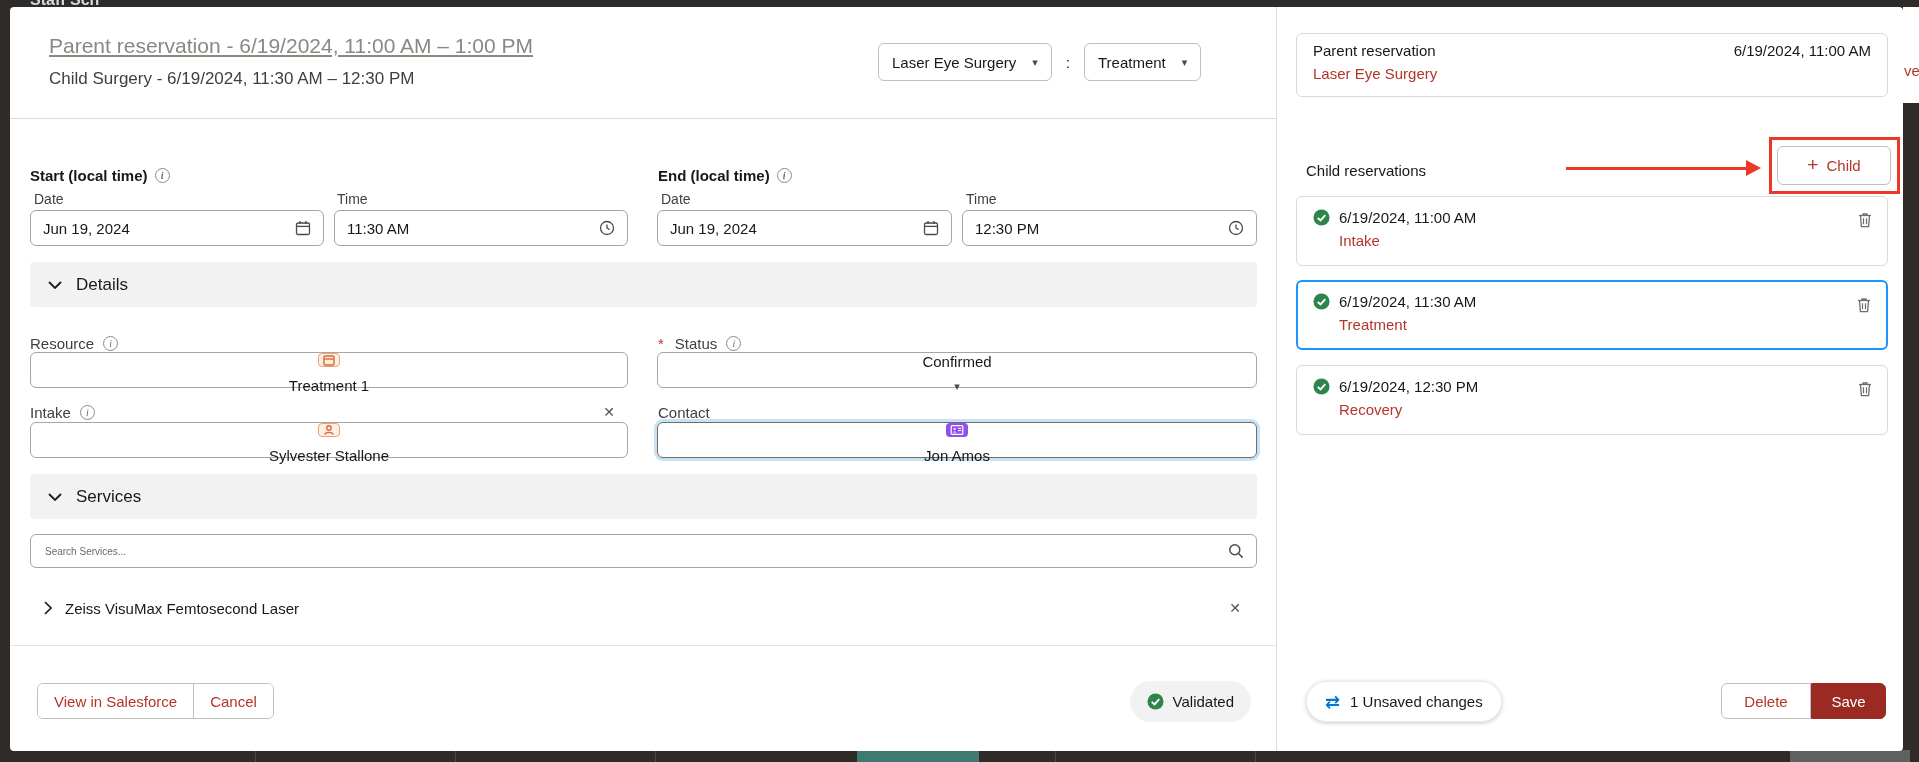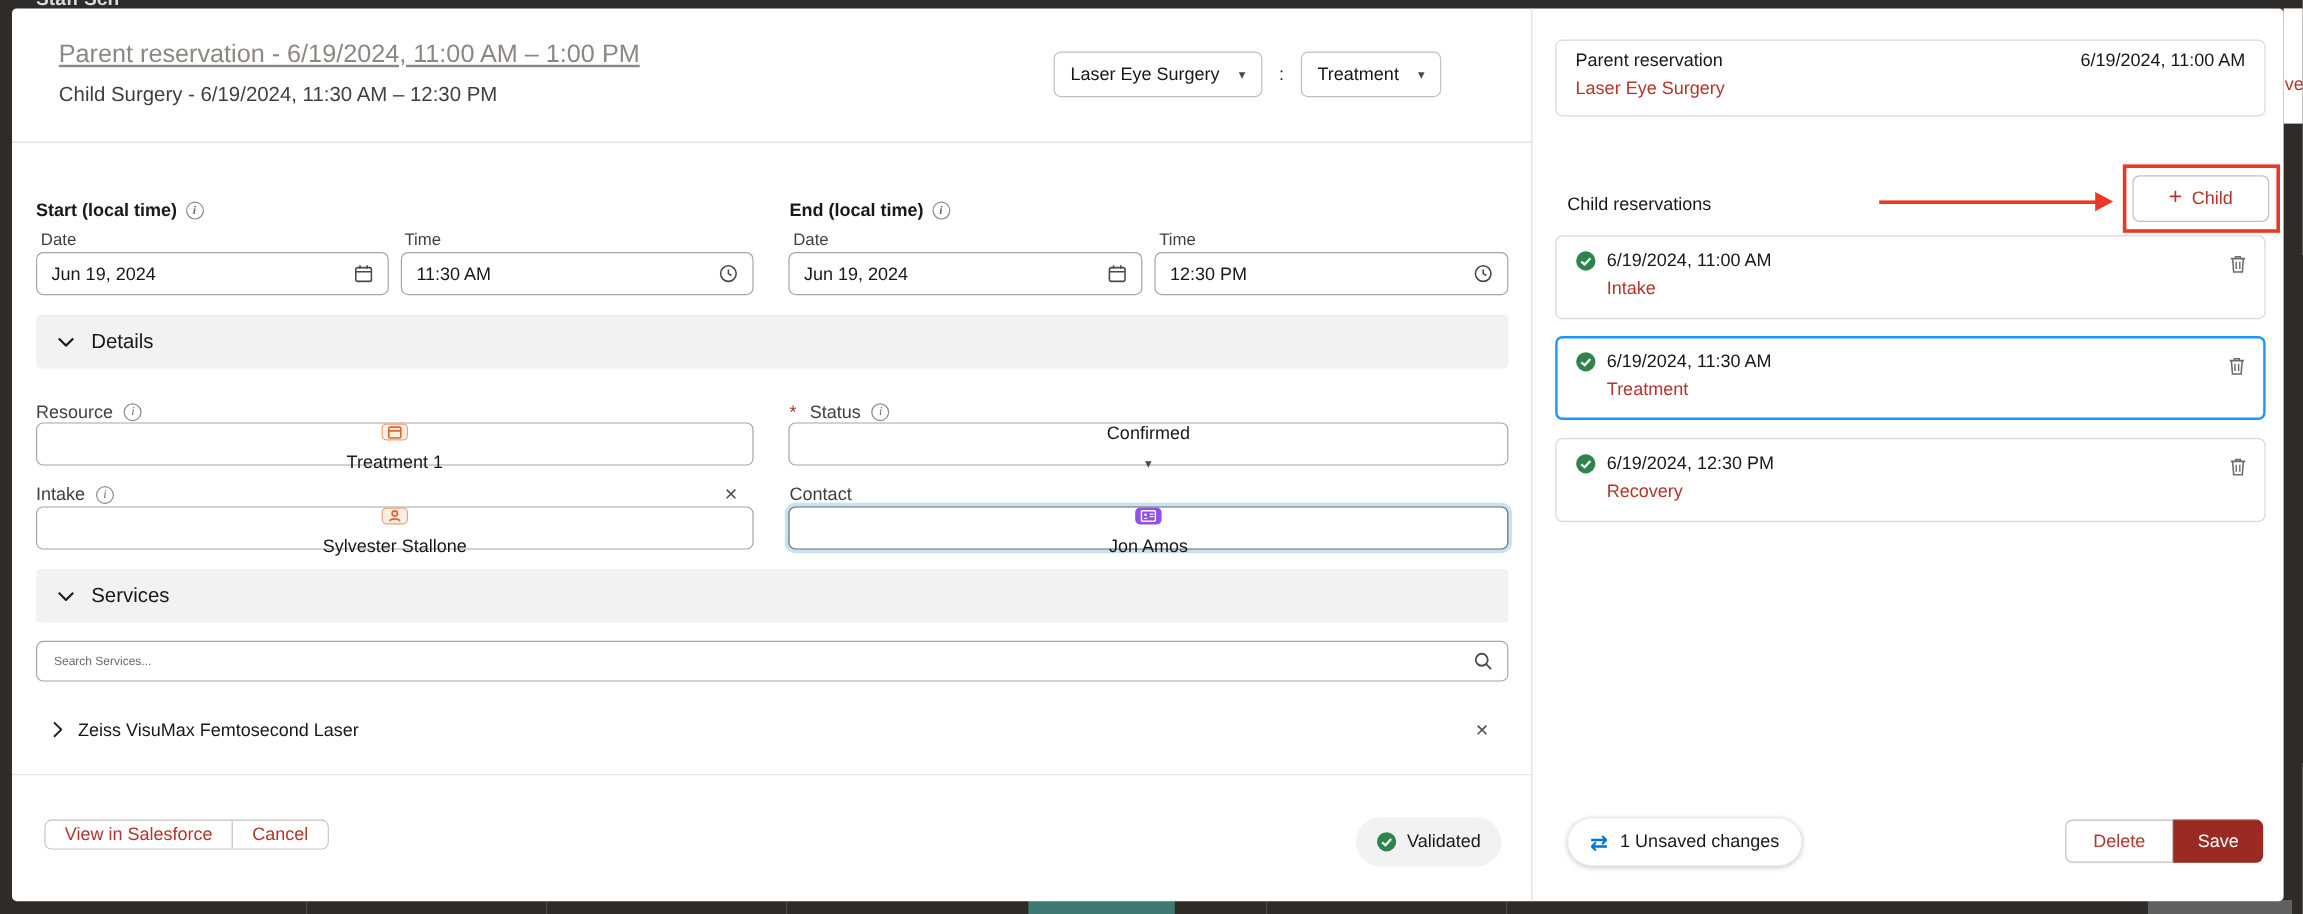--- a/index.html
+++ b/index.html
@@ -61,21 +61,21 @@
   
   .search { position:absolute; left:20px; top:527px; width:1227px; height:34px; border:1px solid #a8a6a3; border-radius:6px;
             display:flex; align-items:center; padding:0 12px; gap:10px; }
   .search input { flex:1; border:none; outline:none; font-size:10px; color:#181818; font-family:inherit; background:transparent; }
   .search input::placeholder { color:#6d6b68; }
   .service-row { position:absolute; left:20px; top:583px; width:1227px; height:36px; display:flex; align-items:center; gap:13px;
                  padding:0 16px 0 14px; font-size:15px; cursor:pointer; }
   .footer-divider { position:absolute; left:0; top:638px; width:1267px; border-top:1px solid #e4e4e2; }
 
   
-  .btn-group { position:absolute; left:27px; top:676px; display:flex; height:25px; border:1px solid #c2c0bd; border-radius:6px; overflow:hidden; background:#fff; }
+  .btn-group { position:absolute; left:27px; top:676px; display:flex; height:36px; border:1px solid #c2c0bd; border-radius:6px; overflow:hidden; background:#fff; }
   .btn-group button { height:100%; background:#fff; border:none; font-size:15px; color:var(--accent-red,#b3352b); padding:0 16px; cursor:pointer; font-family:inherit; }
   .btn-group button + button { border-left:1px solid #c2c0bd; }
   .validated { position:absolute; right:25px; top:674px; height:41px; border-radius:21px; background:#f3f2f2;
                display:flex; align-items:center; gap:9px; padding:0 17px; font-size:15px; }
 
   
   .parent-card { position:absolute; left:18px; top:26px; width:592px; height:64px; border:1px solid #d9d9d9; border-radius:6px;
                  padding:8px 16px; cursor:pointer; }
   .pc-row1 { display:flex; justify-content:space-between; font-size:15px; }
   .pc-type { margin-top:6px; font-size:15px; color:var(--accent-red,#b3352b); }

